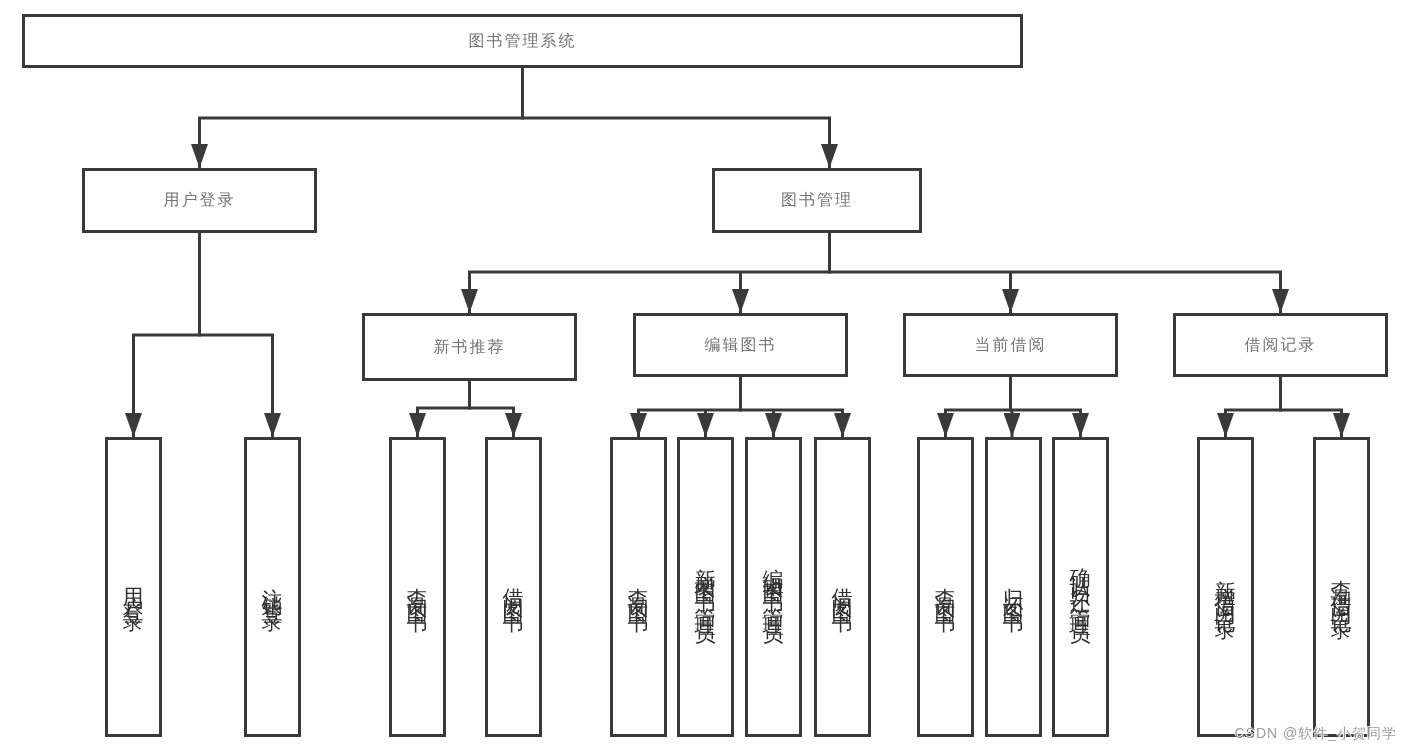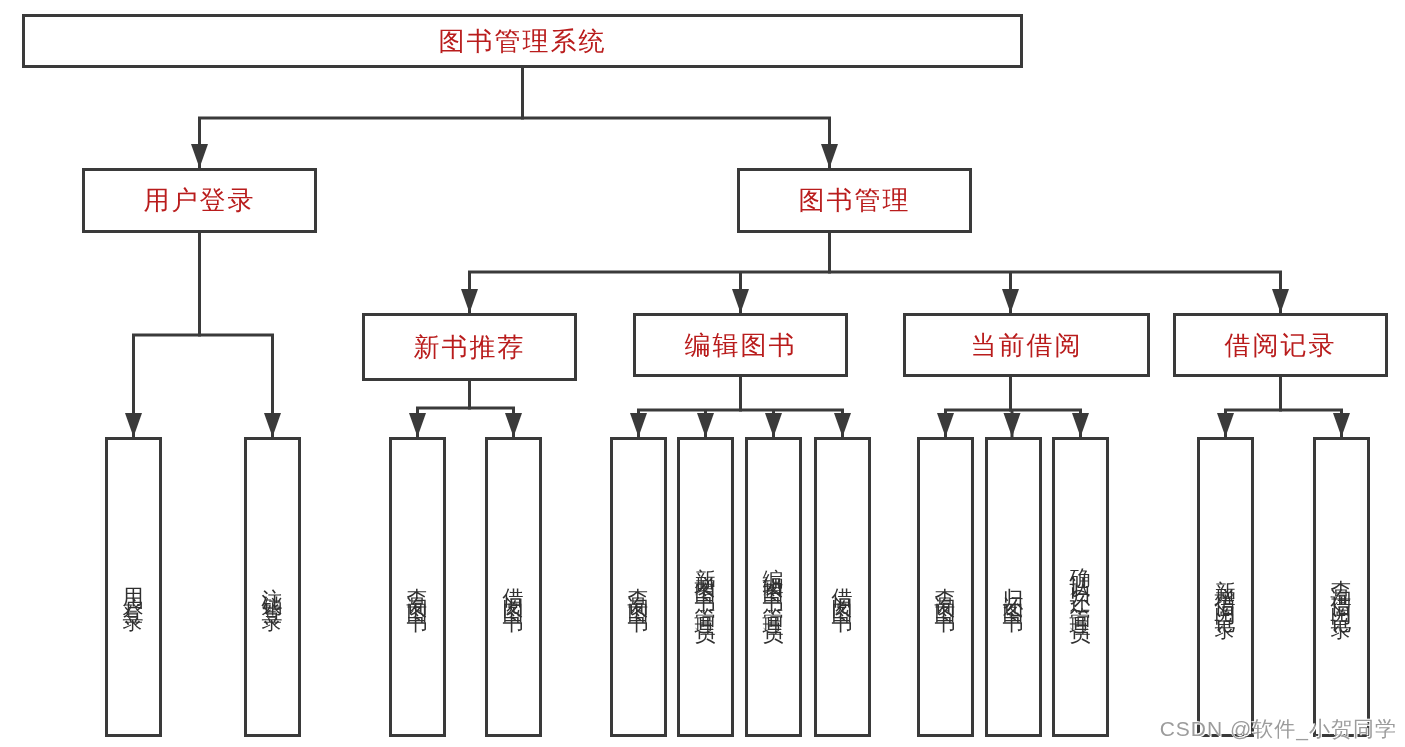--- a/index.html
+++ b/index.html
@@ -21,22 +21,22 @@
     position: absolute;
     box-sizing: border-box;
     border: 3px solid #3a3a3a;
     background: #ffffff;
     display: flex;
     align-items: center;
     justify-content: center;
     z-index: 2;
   }
   .hbox span {
-    font-size: 26px;
-    color: #b91c1c;
+    font-size: 16px;
+    color: #737373;
     letter-spacing: 2px;
     white-space: nowrap;
   }
   .vbox {
     position: absolute;
     box-sizing: border-box;
     border: 3px solid #3a3a3a;
     background: #ffffff;
     display: flex;
     align-items: center;
@@ -51,21 +51,21 @@
     text-orientation: mixed;
     font-size: 21px;
     letter-spacing: 8px;
     color: #303030;
     line-height: 1;
   }
   .watermark {
     position: absolute;
     right: 8px;
     bottom: 4px;
-    font-size: 21px;
+    font-size: 14px;
     color: #9c9c9c;
     letter-spacing: 1px;
     text-shadow: 1px 1px 0 #ffffff, -1px -1px 0 #ffffff;
     z-index: 5;
     white-space: nowrap;
   }
 </style>
 </head>
 <body>
 
@@ -121,31 +121,31 @@
     </g>
   </svg>
 
   <div class="hbox" style="left:22px; top:14px; width:1001px; height:54px">
     <span>图书管理系统</span>
   </div>
 
   <div class="hbox" style="left:82px; top:168px; width:235px; height:65px">
     <span>用户登录</span>
   </div>
-  <div class="hbox" style="left:737px; top:168px; width:235px; height:65px">
+  <div class="hbox" style="left:712px; top:168px; width:210px; height:65px">
     <span>图书管理</span>
   </div>
 
   <div class="hbox" style="left:362px; top:313px; width:215px; height:68px">
     <span>新书推荐</span>
   </div>
   <div class="hbox" style="left:633px; top:313px; width:215px; height:64px">
     <span>编辑图书</span>
   </div>
-  <div class="hbox" style="left:903px; top:313px; width:247px; height:64px">
+  <div class="hbox" style="left:903px; top:313px; width:215px; height:64px">
     <span>当前借阅</span>
   </div>
   <div class="hbox" style="left:1173px; top:313px; width:215px; height:64px">
     <span>借阅记录</span>
   </div>
 
   <div class="vbox" style="left:105px">
     <span>用户登录</span>
   </div>
   <div class="vbox" style="left:244px">

